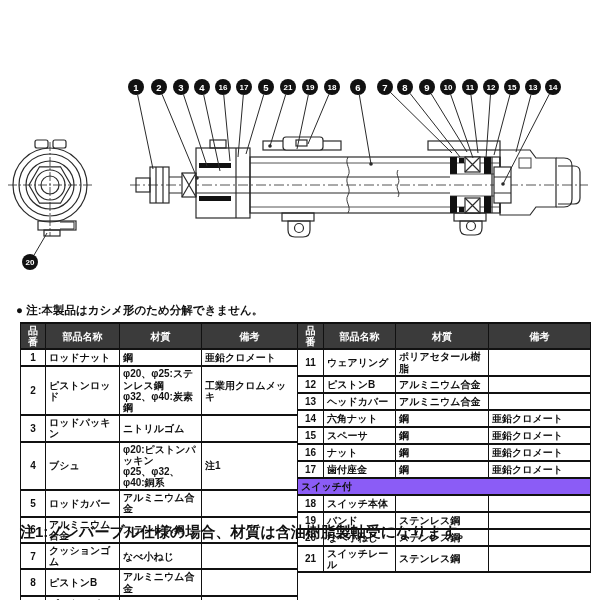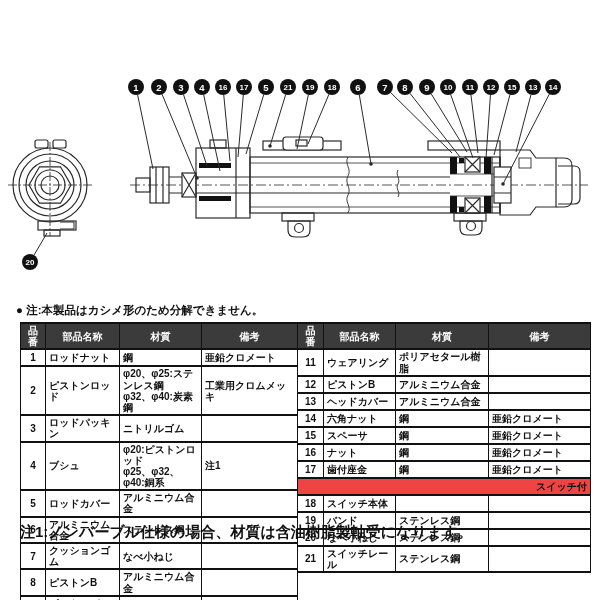--- a/index.html
+++ b/index.html
@@ -28,21 +28,21 @@
     border-left:1px solid #111;border-right:1px solid #111;
     border-top:2px solid #111;border-bottom:2px solid #111;
     padding:1px 3px;height:13px;vertical-align:middle;overflow:hidden;
   }
   table.parts th{
     background:#3b3b3b;color:#ffffff;text-align:center;font-weight:bold;
   }
   table.parts td.num{text-align:center;padding:1px 1px;}
   table.parts td.material,table.parts td.remarks{white-space:pre-line;}
   table.parts tr.section-row td{
-    background:#ef4444;text-align:right;font-weight:bold;margin-top:37px;
+    background:#8b5cf6;text-align:left;font-weight:bold;margin-top:37px;
   }
 </style>
 </head>
 <body>
 
 <div id="stage">
 
   <svg id="drawing" width="600" height="300" viewBox="0 0 600 300" style="position:absolute;left:0;top:0;">
 
     <g stroke="#2a2a2a" fill="none" stroke-width="1.2">
@@ -264,21 +264,21 @@
         </tr>
         <tr>
           <td class="num">3</td>
           <td class="name">ロッドパッキン</td>
           <td class="material">ニトリルゴム</td>
           <td class="remarks"></td>
         </tr>
         <tr>
           <td class="num">4</td>
           <td class="name">ブシュ</td>
-          <td class="material">φ20:ピストンロッド
+          <td class="material">φ20:ピストンパッキン
 φ25、φ32、φ40:銅系</td>
           <td class="remarks">注1</td>
         </tr>
         <tr>
           <td class="num">5</td>
           <td class="name">ロッドカバー</td>
           <td class="material">アルミニウム合金</td>
           <td class="remarks"></td>
         </tr>
         <tr>

